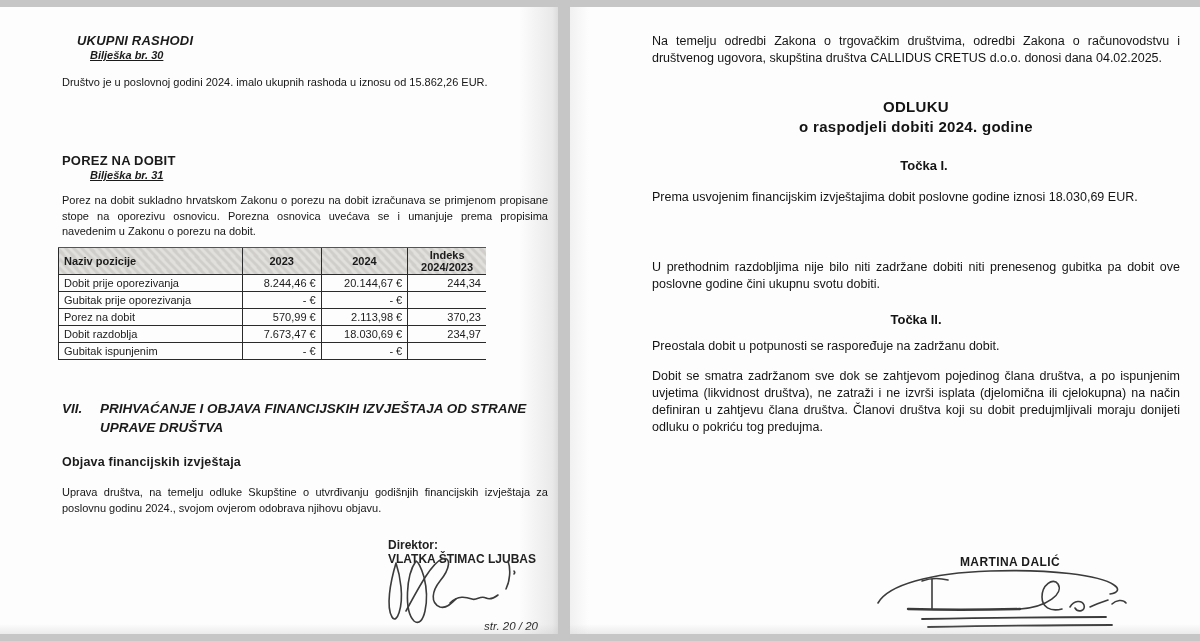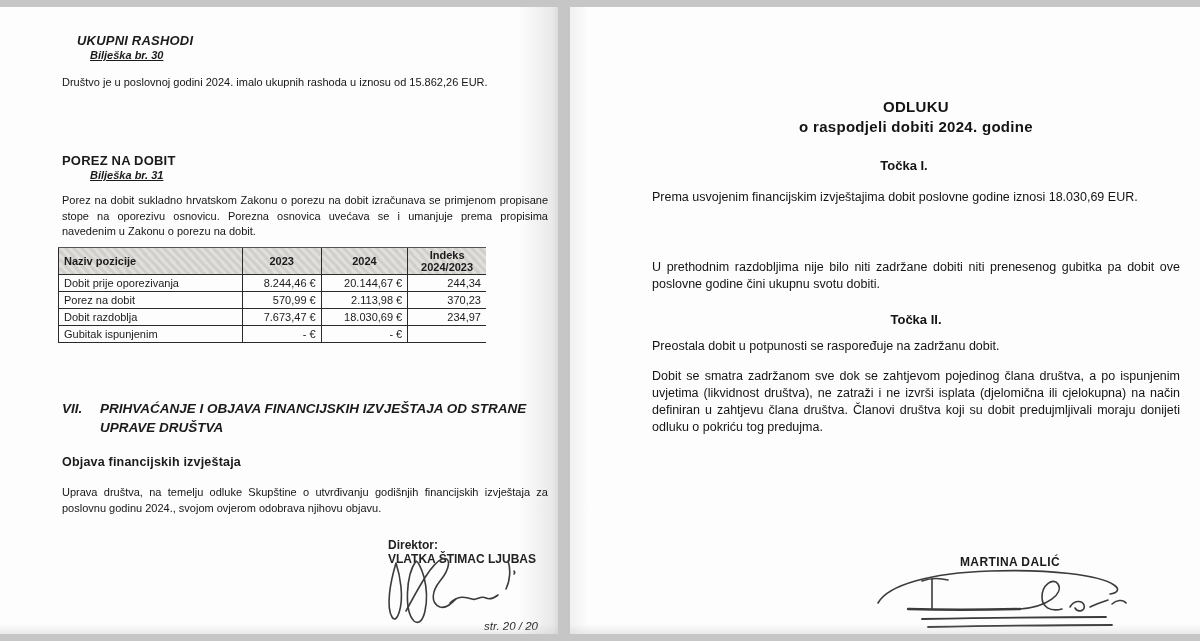--- a/index.html
+++ b/index.html
@@ -96,20 +96,26 @@
       </tr>
     </thead>
     <tbody>
       <tr>
         <td class="col-name">Dobit prije oporezivanja</td>
         <td class="col-num">8.244,46 €</td>
         <td class="col-num">20.144,67 €</td>
         <td class="col-num">244,34</td>
       </tr>
       <tr>
+        <td class="col-name">Gubitak prije oporezivanja</td>
+        <td class="col-num">- €</td>
+        <td class="col-num">- €</td>
+        <td class="col-num"></td>
+      </tr>
+      <tr>
         <td class="col-name">Porez na dobit</td>
         <td class="col-num">570,99 €</td>
         <td class="col-num">2.113,98 €</td>
         <td class="col-num">370,23</td>
       </tr>
       <tr>
         <td class="col-name">Dobit razdoblja</td>
         <td class="col-num">7.673,47 €</td>
         <td class="col-num">18.030,69 €</td>
         <td class="col-num">234,97</td>
@@ -143,25 +149,26 @@
     <path d="M68,54 C76,46 84,48 90,50 C95,52 98,46 104,49 C108,51 112,49 116,46"></path>
     <path d="M126,12 C129,20 128,32 124,40"></path>
     <path d="M132,22 C133,23 133,24 132,25"></path>
   </svg>
 
   <div class="page-num abs" style="right:20px; top:613px;">str. 20 / 20</div>
 </div>
 
 <div class="page page-right">
 
+  <div class="abs r-body" style="left:82px; width:528px; top:26px;">Na temelju odredbi Zakona o trgovačkim društvima, odredbi Zakona o računovodstvu i društvenog ugovora, skupština društva CALLIDUS CRETUS d.o.o. donosi dana 04.02.2025.</div>
 
   <div class="abs r-center decision-title" style="left:82px; width:528px; top:90px;">ODLUKU</div>
   <div class="abs r-center decision-title" style="left:82px; width:528px; top:110px;">o raspodjeli dobiti 2024. godine</div>
 
-  <div class="abs r-center tocka" style="left:70px; width:528px; top:151px;">Točka I.</div>
+  <div class="abs r-center tocka" style="left:90px; width:528px; top:151px;">Točka I.</div>
 
   <div class="abs r-body" style="left:82px; width:528px; top:182px;">Prema usvojenim financijskim izvještajima dobit poslovne godine iznosi 18.030,69 EUR.</div>
 
   <div class="abs r-body" style="left:82px; width:528px; top:252px;">U prethodnim razdobljima nije bilo niti zadržane dobiti niti prenesenog gubitka pa dobit ove poslovne godine čini ukupnu svotu dobiti.</div>
 
   <div class="abs r-center tocka" style="left:82px; width:528px; top:305px;">Točka II.</div>
 
   <div class="abs r-body" style="left:82px; width:528px; top:331px;">Preostala dobit u potpunosti se raspoređuje na zadržanu dobit.</div>
 
   <div class="abs r-body" style="left:82px; width:528px; top:361px;">Dobit se smatra zadržanom sve dok se zahtjevom pojedinog člana društva, a po ispunjenim uvjetima (likvidnost društva),  ne zatraži i ne izvrši isplata (djelomična ili cjelokupna) na način definiran u zahtjevu člana društva. Članovi društva koji su dobit predujmljivali moraju donijeti odluku o pokriću tog predujma.</div>

